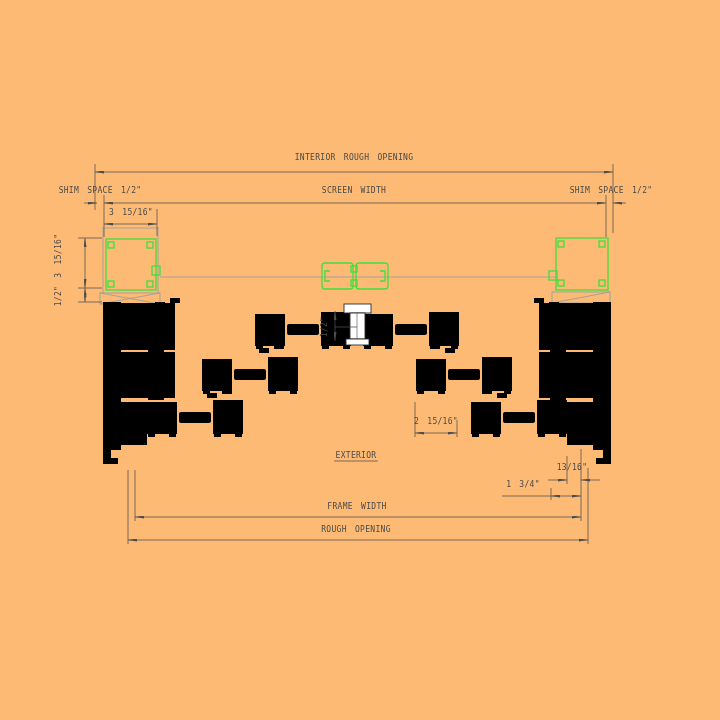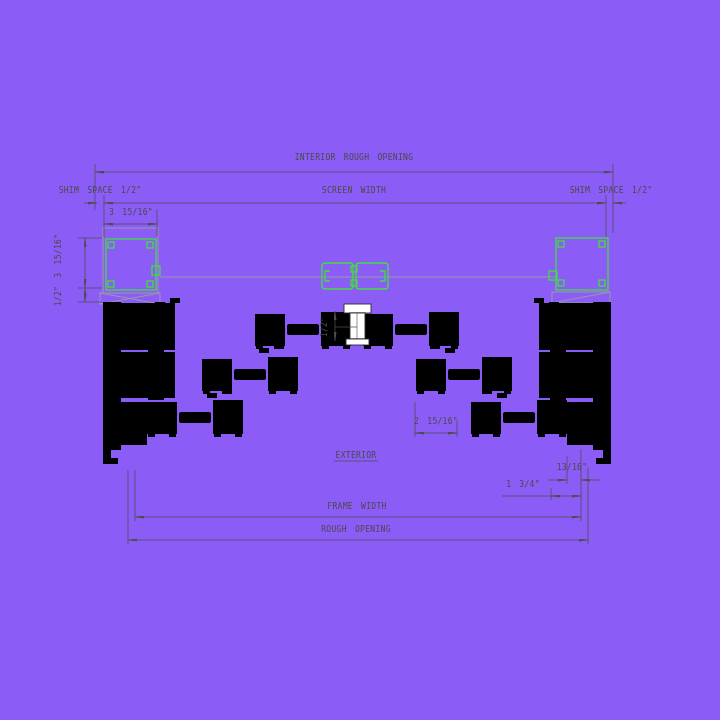--- a/index.html
+++ b/index.html
@@ -1,16 +1,16 @@
 <!DOCTYPE html>
 <html><head>
 <meta charset="utf-8">
 <style>
   html,body{margin:0;padding:0;background:#ffffff;}
-  .stage{position:relative;width:720px;height:720px;background:#8b5cf6;overflow:hidden;
+  .stage{position:relative;width:720px;height:720px;background:#fdba74;overflow:hidden;
          font-family:"DejaVu Sans Mono","Liberation Mono",monospace;}
   svg{display:block;}
   
   .dim line, .dim path{stroke:#4d4d4d;stroke-width:.75;fill:none;}
   .dimtext{font:8px "DejaVu Sans Mono",monospace;fill:#4a4a4a;letter-spacing:.3px;word-spacing:3px;}
   
   .frame rect,.frame path,.frame line{stroke:#2e2e2e;stroke-width:.9;fill:none;}
   .frame .solid{fill:#ffffff;}
   .frame .thin{stroke-width:.6;stroke:#4a4a4a;}
   

